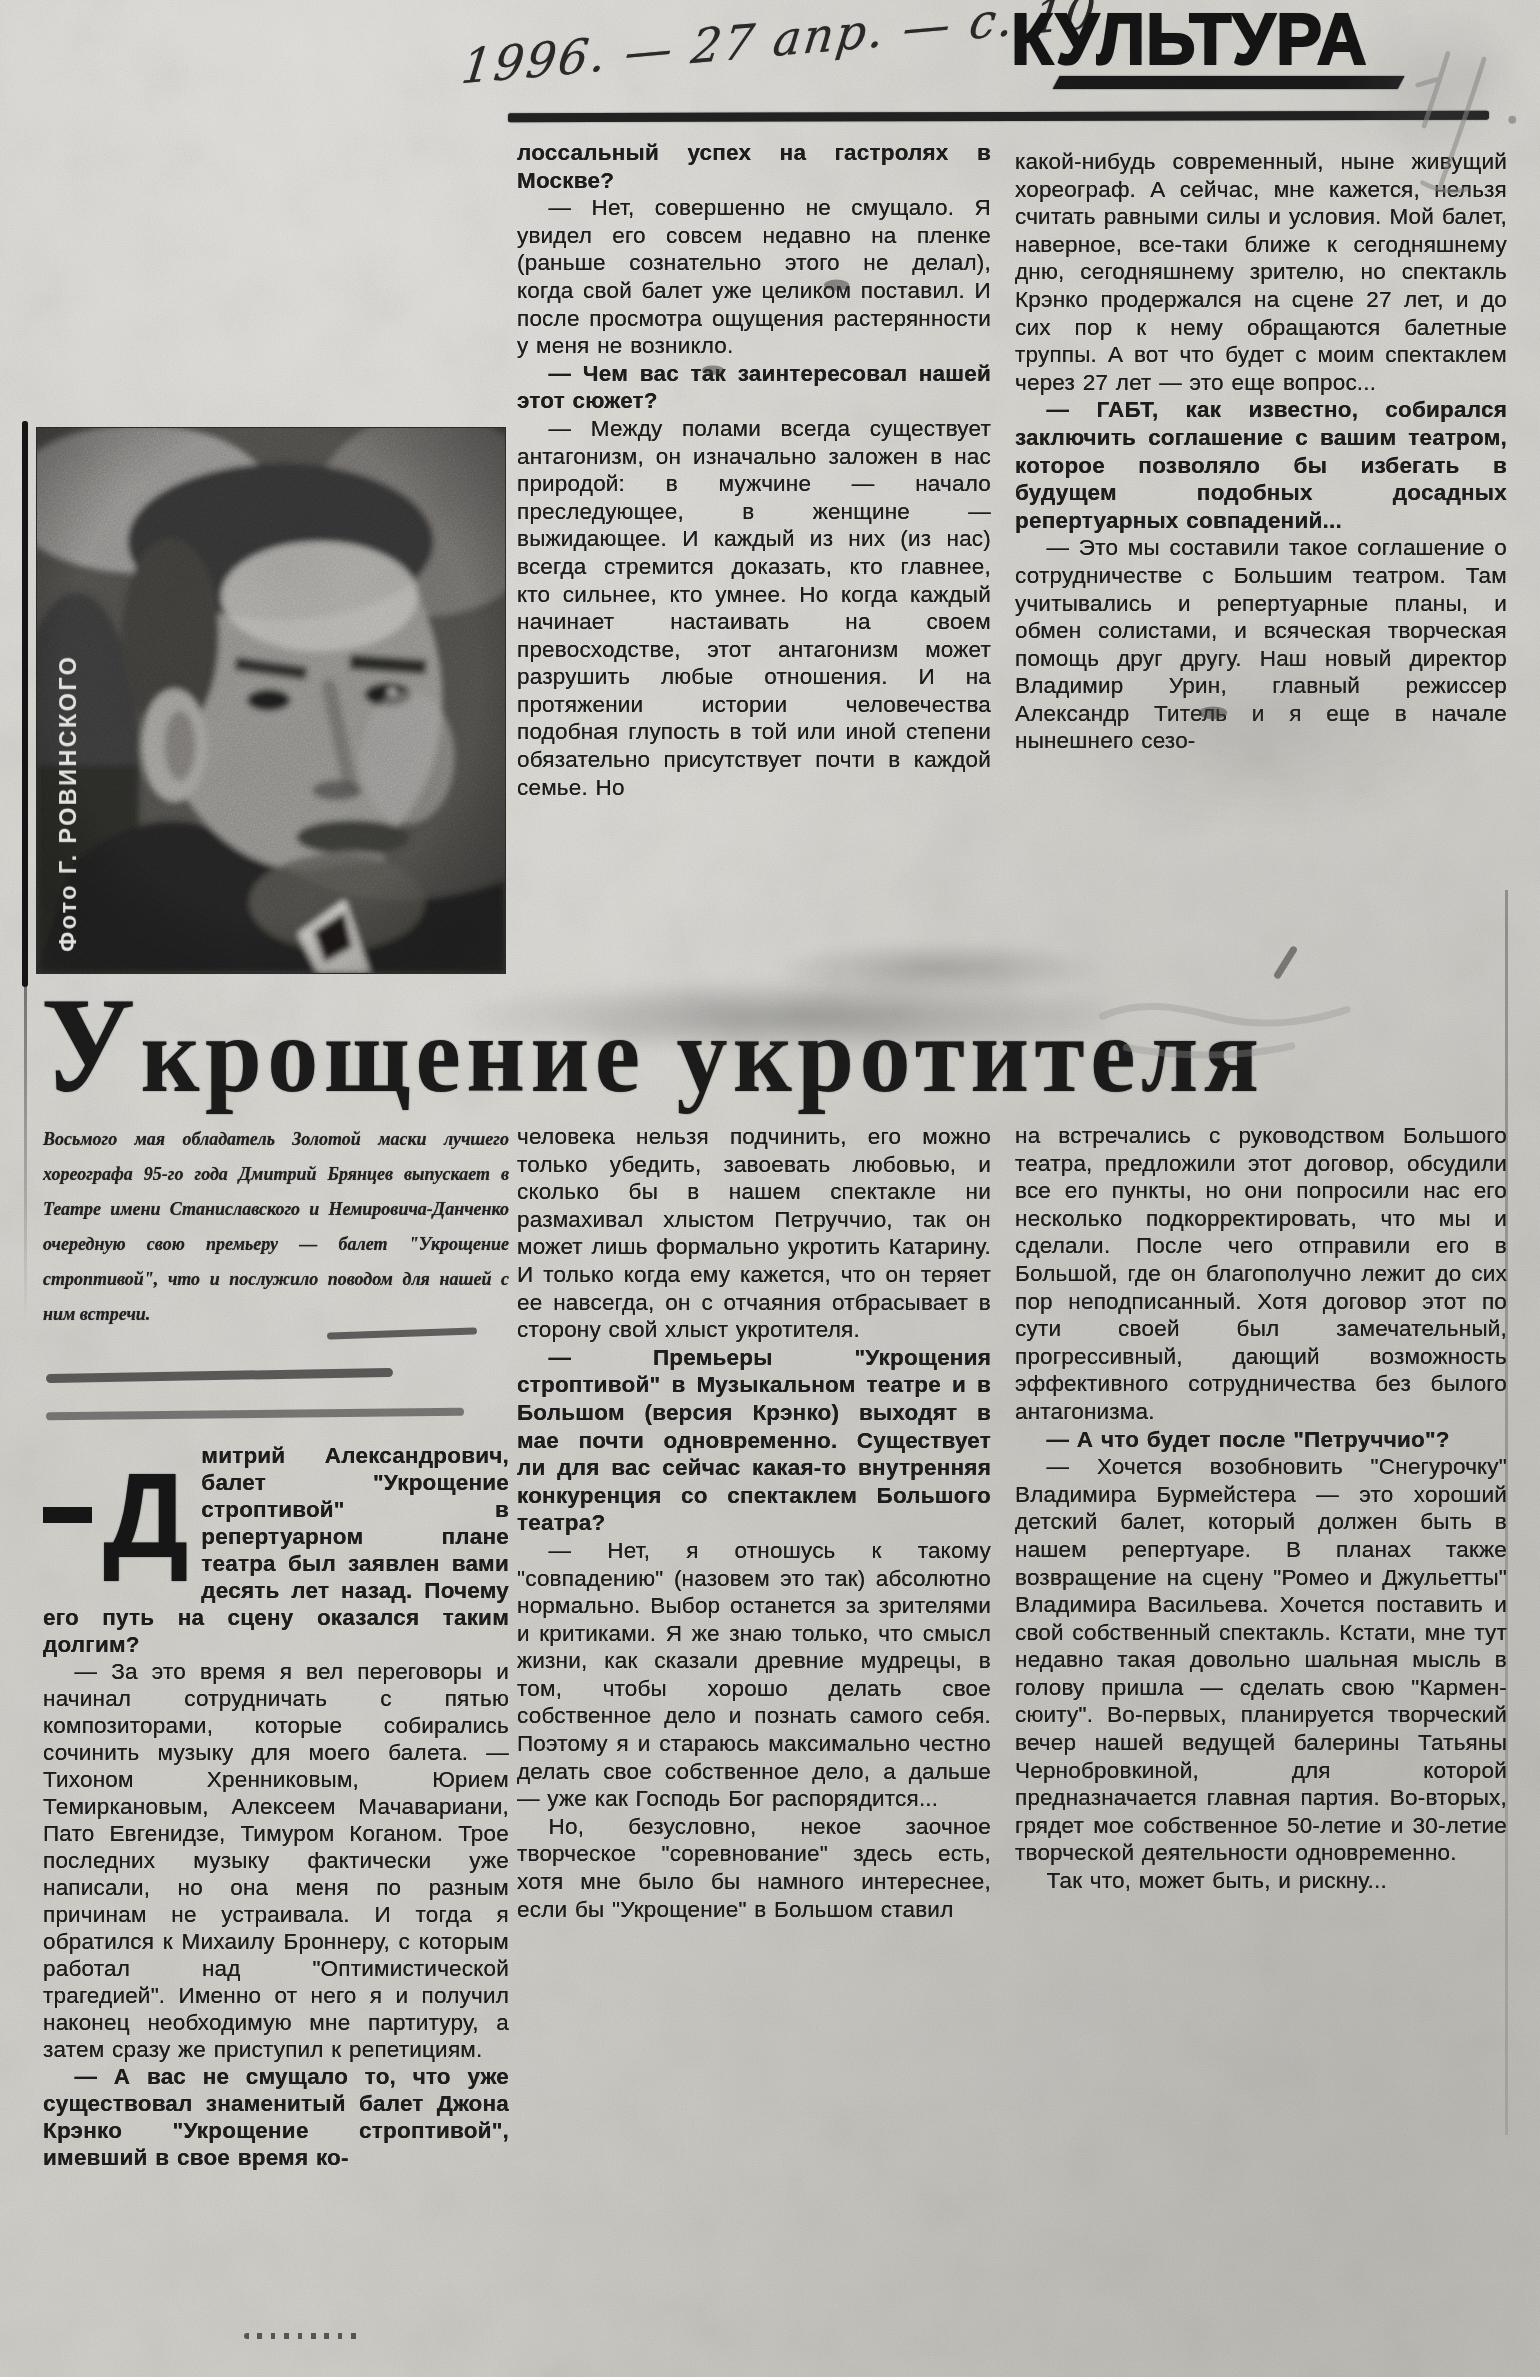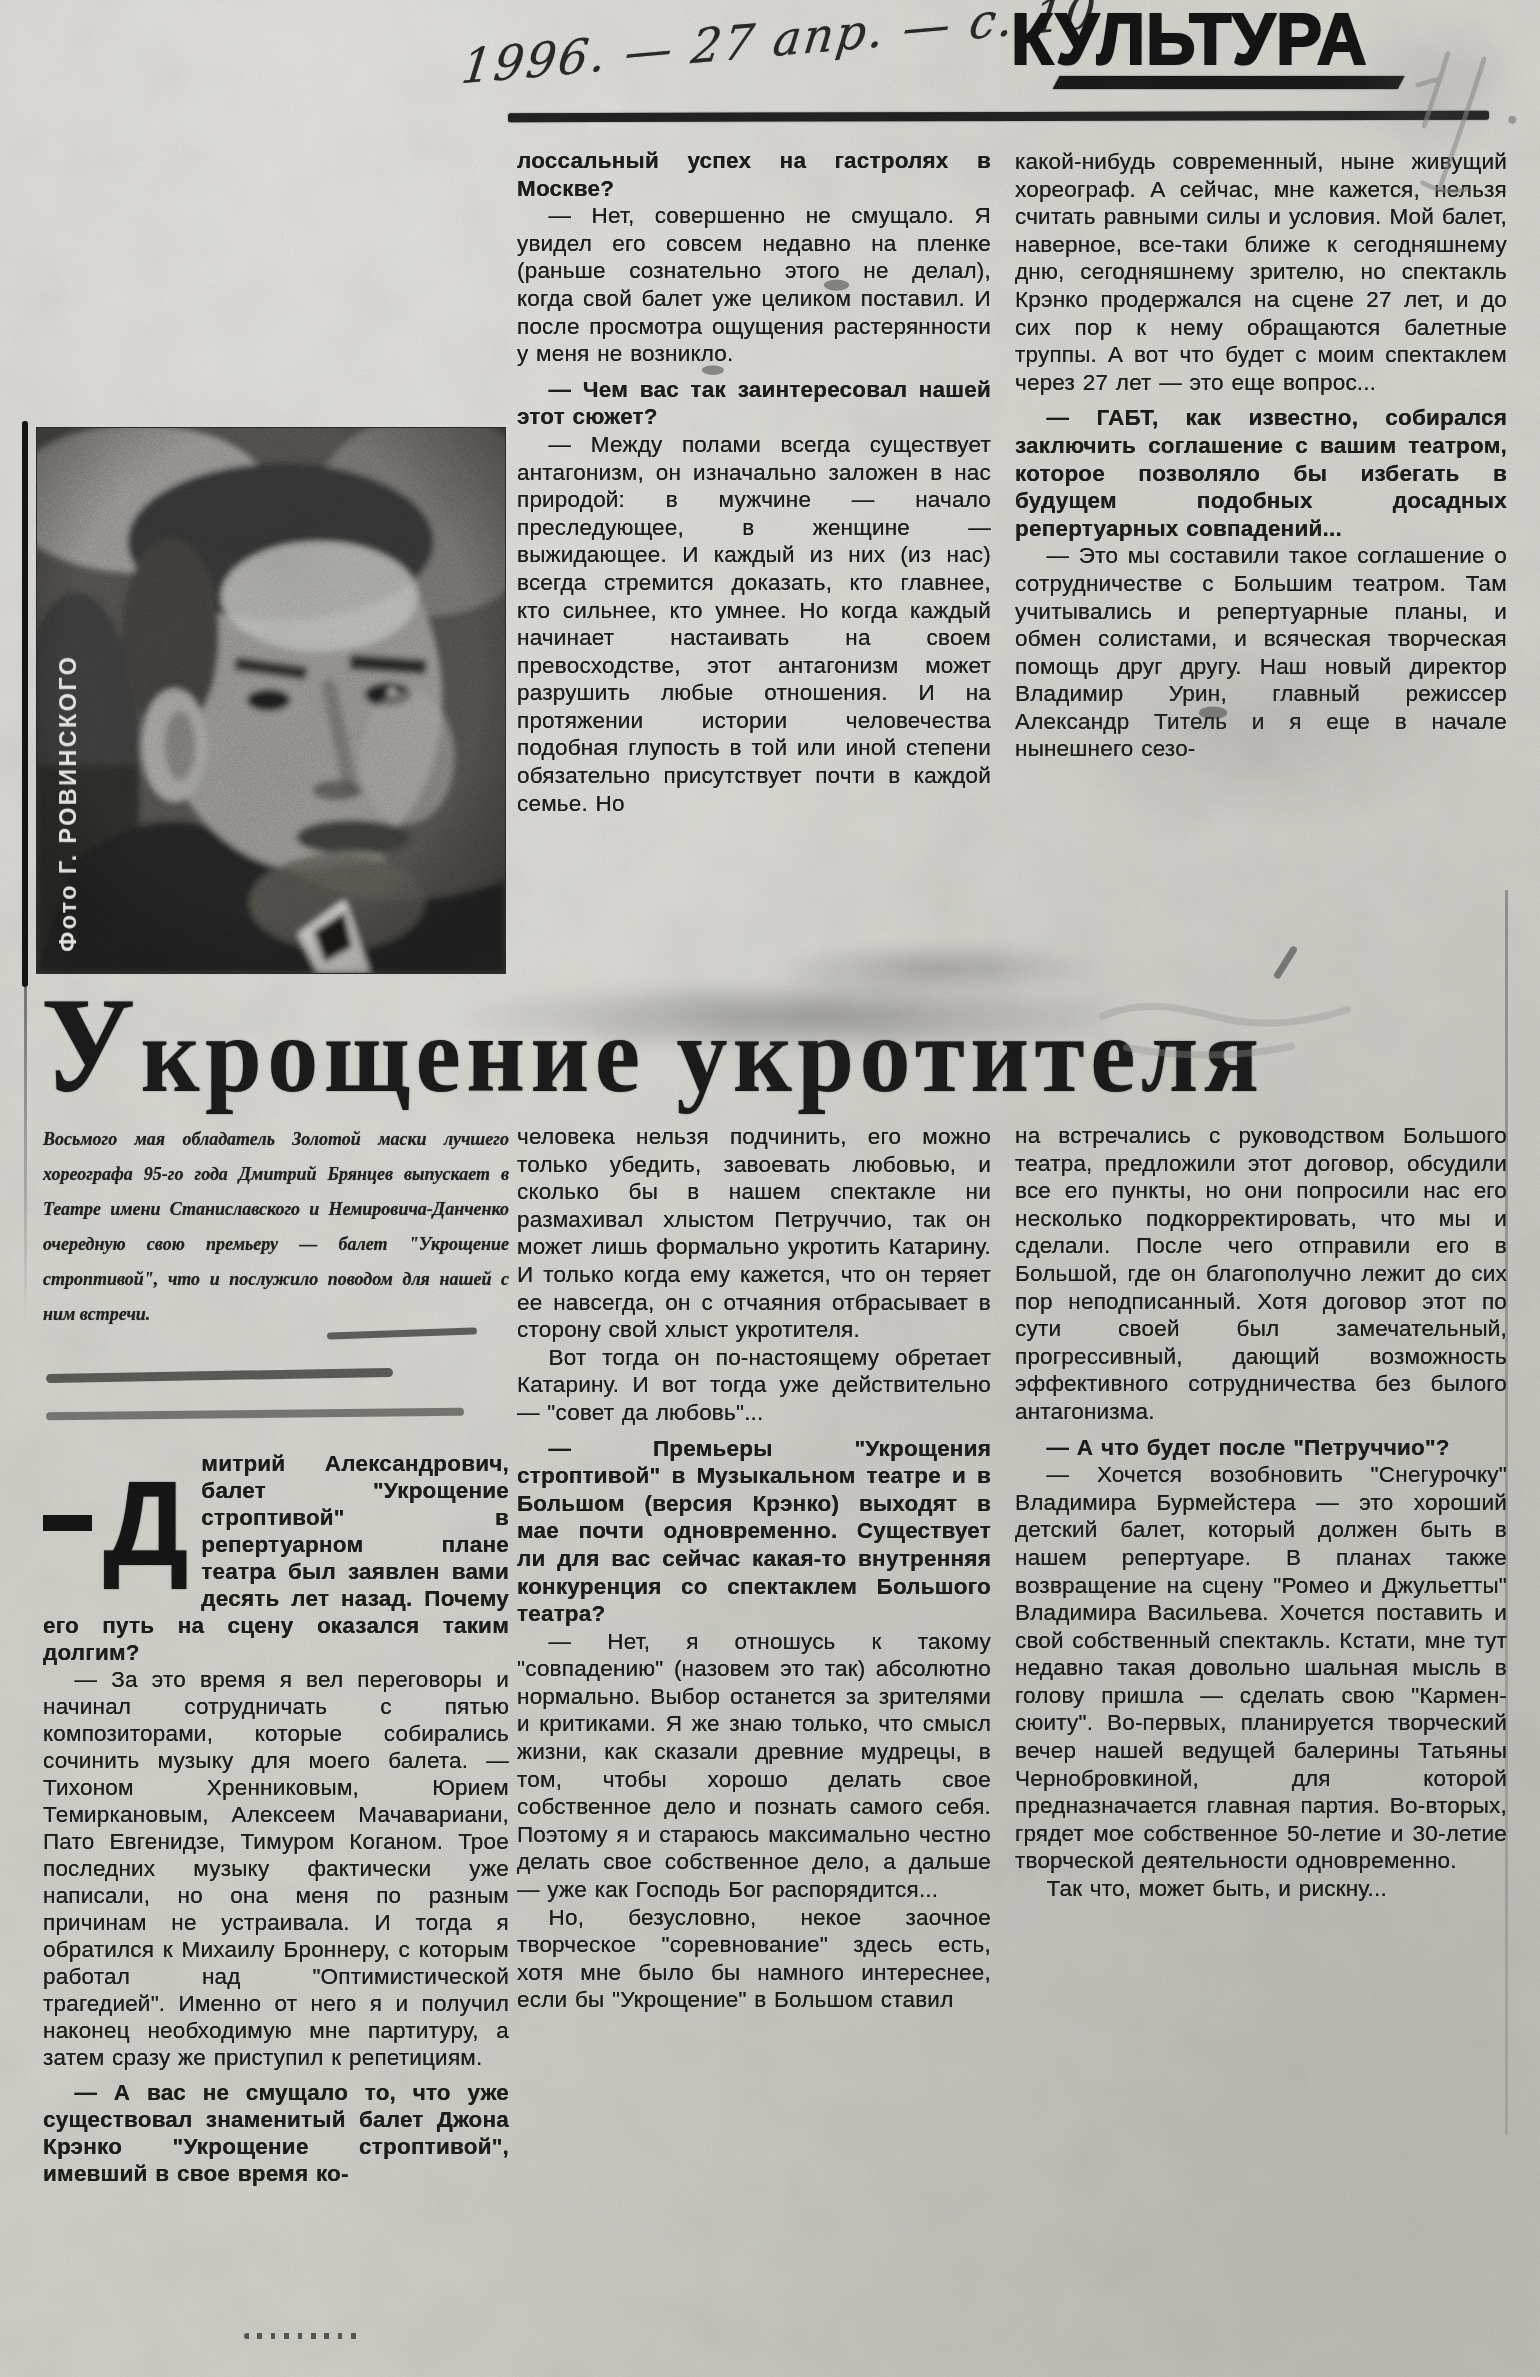--- a/index.html
+++ b/index.html
@@ -46,21 +46,21 @@
   
   .col{
     position:absolute;
     font-size:22.5px;line-height:27.6px;color:#1d1d1d;
     text-align:justify;
     text-shadow:0 0 0.6px rgba(25,25,25,.85);
     letter-spacing:0.2px;word-spacing:1.2px;
   }
   .col p{margin:0;text-indent:31.5px;}
   .col p.cont{text-indent:0;}
-  .col p.q{font-weight:bold;margin-top:8px;}
+  .col p.q{font-weight:bold;}
 
   #top-middle{left:517px;top:139px;width:474px;height:847px;overflow:hidden;}
   #top-right{left:1015px;top:148px;width:492px;height:835px;overflow:hidden;}
   #bottom-middle{left:517px;top:1123px;width:474px;height:1229px;overflow:hidden;}
   #bottom-right{left:1015px;top:1122px;width:492px;height:1119px;overflow:hidden;}
   #left-col{left:43px;top:1442px;width:466px;height:922px;overflow:hidden;line-height:27px;}
 
   
   .headline{
     position:absolute;left:41px;top:975px;width:1308px;margin:0;
@@ -220,21 +220,20 @@
           <span class="ddash"></span>
           <span class="dletter">Д</span>
         </span><span>митрий Александрович, балет "Укрощение строптивой" в репертуарном плане театра был заявлен вами десять лет назад. Почему его путь на сцену оказался таким долгим?</span>
     </p>
     <p class="a">— За это время я вел переговоры и начинал сотрудничать с пятью композиторами, которые собирались сочинить музыку для моего балета. — Тихоном Хренниковым, Юрием Темиркановым, Алексеем Мачавариани, Пато Евгенидзе, Тимуром Коганом. Трое последних музыку фактически уже написали, но она меня по разным причинам не устраивала. И тогда я обратился к Михаилу Броннеру, с которым работал над "Оптимистической трагедией". Именно от него я и получил наконец необходимую мне партитуру, а затем сразу же приступил к репетициям.</p>
     <p class="q">— А вас не смущало то, что уже существовал знаменитый балет Джона Крэнко "Укрощение строптивой", имевший в свое время ко-</p>
   </div>
 
   <div class="col" id="bottom-middle">
     <p class="a cont">человека нельзя подчинить, его можно только убедить, завоевать любовью, и сколько бы в нашем спектакле ни размахивал хлыстом Петруччио, так он может лишь формально укротить Катарину. И только когда ему кажется, что он теряет ее навсегда, он с отчаяния отбрасывает в сторону свой хлыст укротителя.</p>
-    <p class="a">Вот тогда он по-настоящему обретает Катарину. И вот тогда уже действительно — "совет да любовь"...</p>
     <p class="q">— Премьеры "Укрощения строптивой" в Музыкальном театре и в Большом (версия Крэнко) выходят в мае почти одновременно. Существует ли для вас сейчас какая-то внутренняя конкуренция со спектаклем Большого театра?</p>
     <p class="a">— Нет, я отношусь к такому "совпадению" (назовем это так) абсолютно нормально. Выбор останется за зрителями и критиками. Я же знаю только, что смысл жизни, как сказали древние мудрецы, в том, чтобы хорошо делать свое собственное дело и познать самого себя. Поэтому я и стараюсь максимально честно делать свое собственное дело, а дальше — уже как Господь Бог распорядится...</p>
     <p class="a">Но, безусловно, некое заочное творческое "соревнование" здесь есть, хотя мне было бы намного интереснее, если бы "Укрощение" в Большом ставил</p>
   </div>
 
   <div class="col" id="bottom-right">
     <p class="a cont">на встречались с руководством Большого театра, предложили этот договор, обсудили все его пункты, но они попросили нас его несколько подкорректировать, что мы и сделали. После чего отправили его в Большой, где он благополучно лежит до сих пор неподписанный. Хотя договор этот по сути своей был замечательный, прогрессивный, дающий возможность эффективного сотрудничества без былого антагонизма.</p>
     <p class="q">— А что будет после "Петруччио"?</p>
     <p class="a">— Хочется возобновить "Снегурочку" Владимира Бурмейстера — это хороший детский балет, который должен быть в нашем репертуаре. В планах также возвращение на сцену "Ромео и Джульетты" Владимира Васильева. Хочется поставить и свой собственный спектакль. Кстати, мне тут недавно такая довольно шальная мысль в голову пришла — сделать свою "Кармен-сюиту". Во-первых, планируется творческий вечер нашей ведущей балерины Татьяны Чернобровкиной, для которой предназначается главная партия. Во-вторых, грядет мое собственное 50-летие и 30-летие творческой деятельности одновременно.</p>
     <p class="a">Так что, может быть, и рискну...</p>

